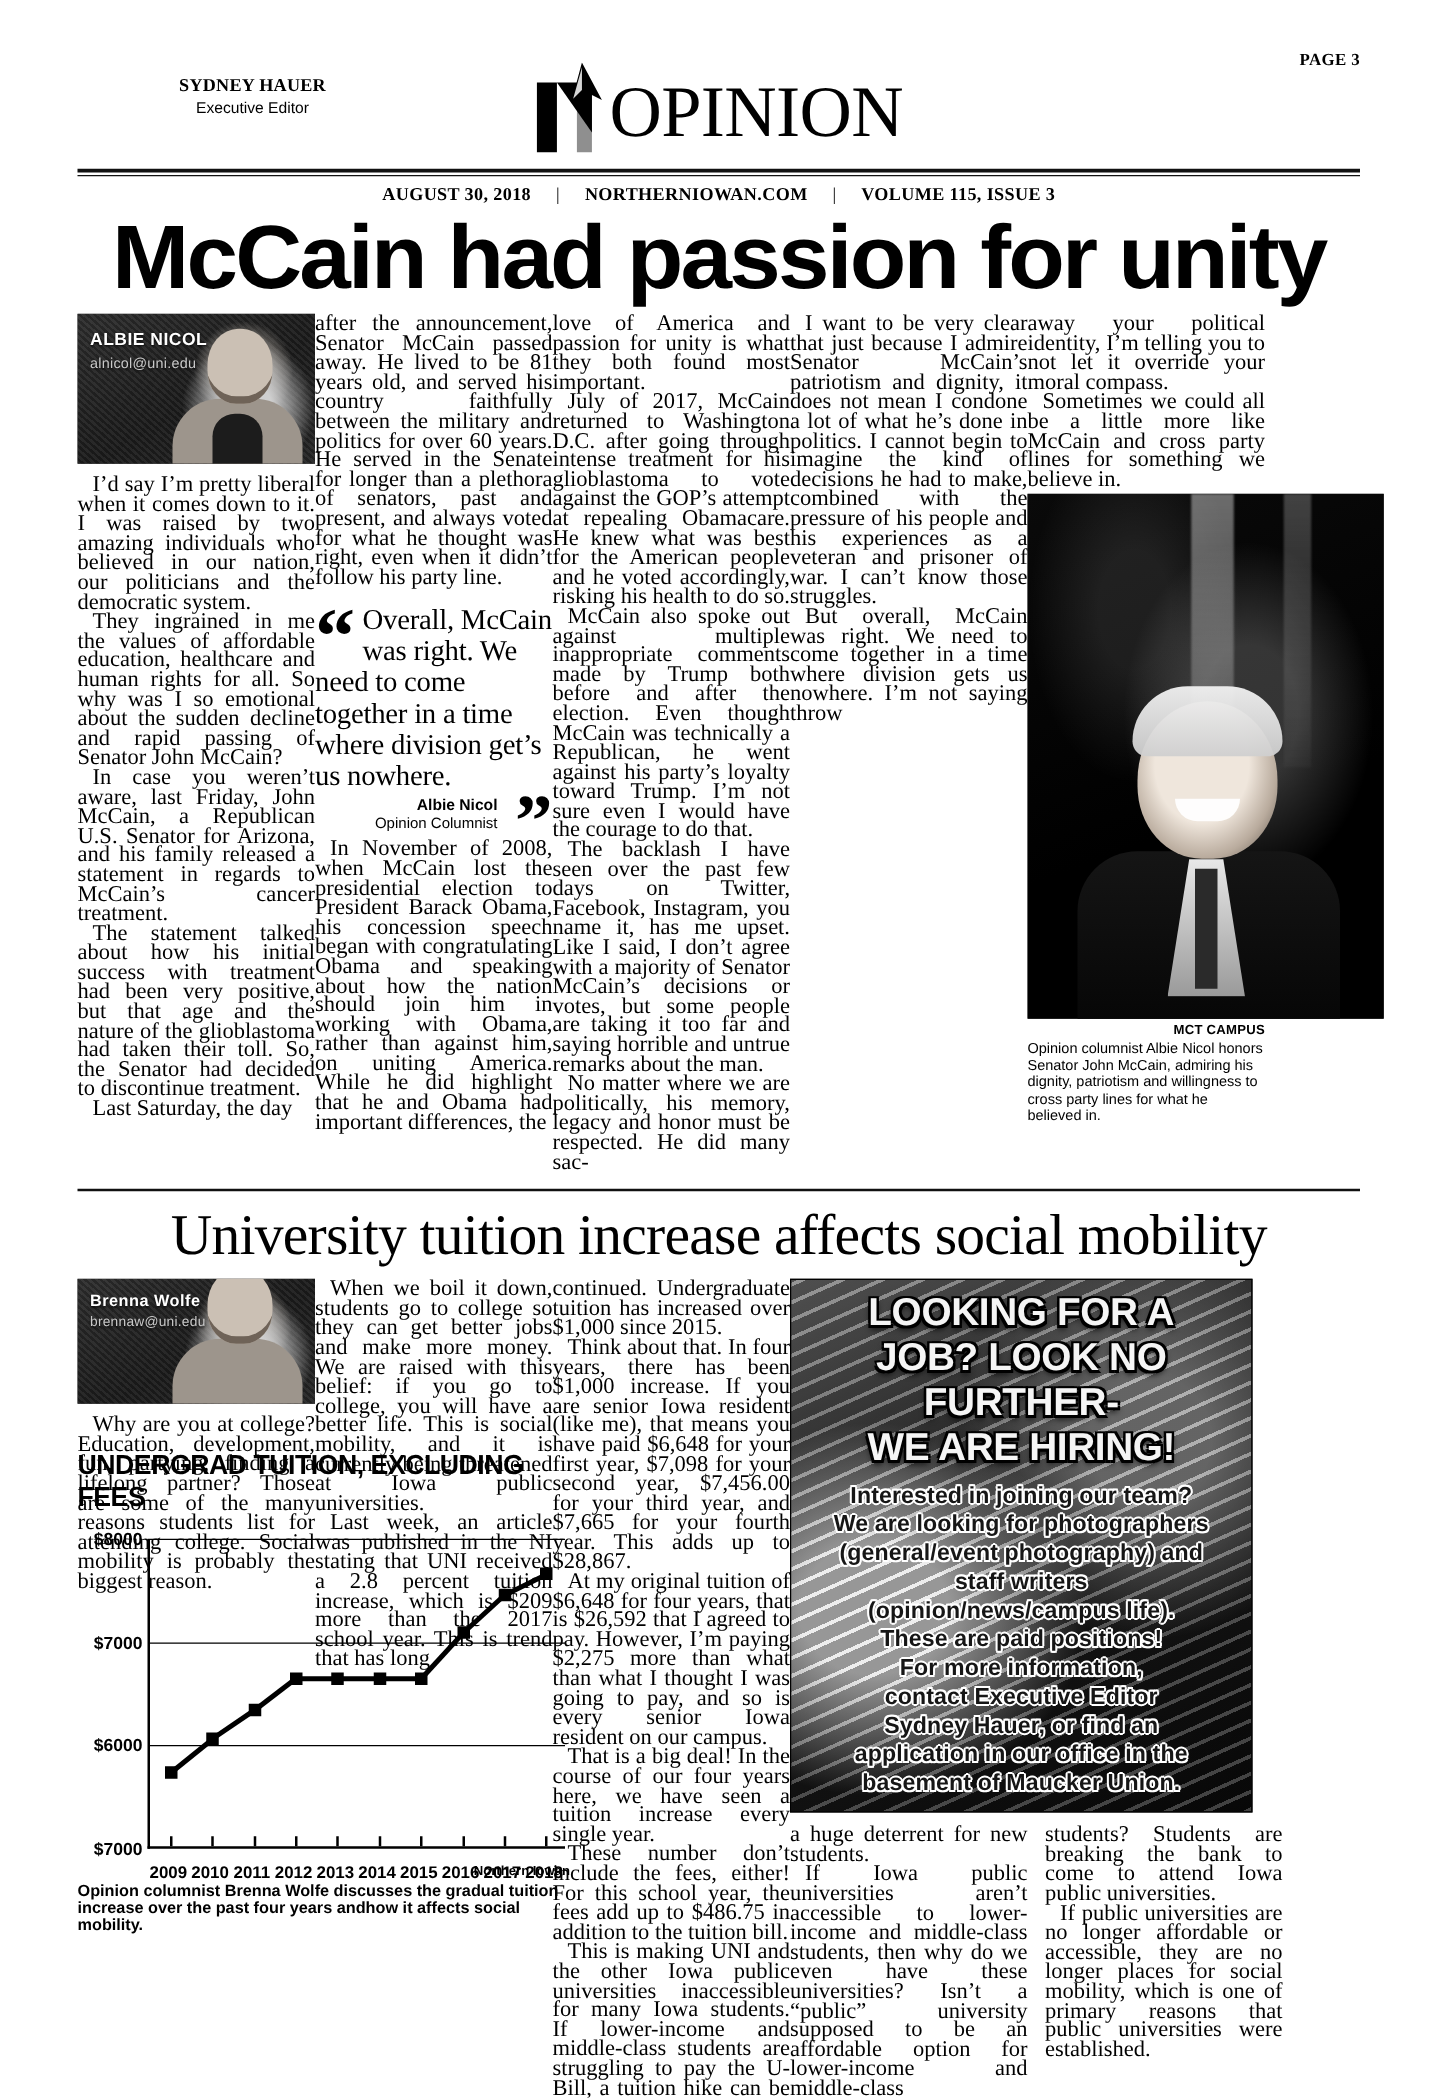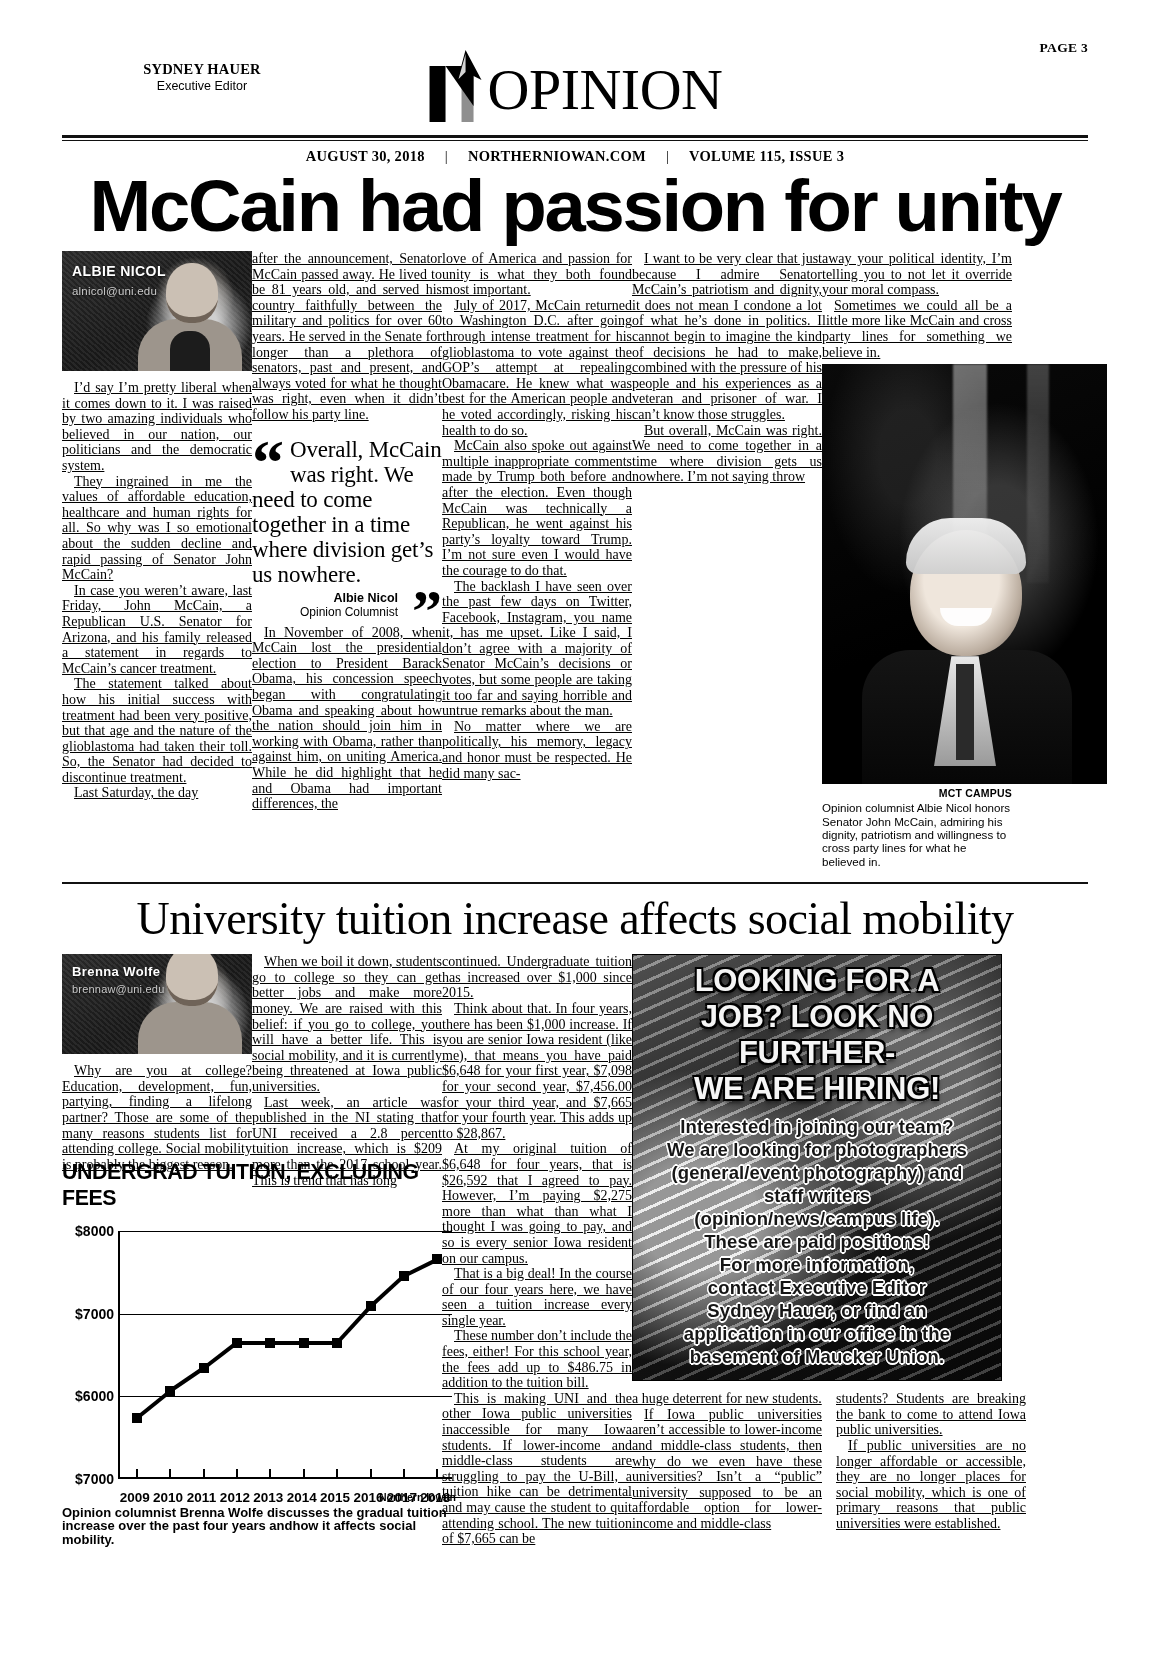--- a/index.html
+++ b/index.html
@@ -44,26 +44,25 @@
   .headline-2 {
     font-family:"Liberation Serif", serif; font-weight:normal;
     font-size:46px; line-height:1; text-align:center;
     letter-spacing:-.6px; margin:12px 0 12px;
   }
 
   
   .cols { display:flex; }
   .col { width:190px; }
   .col p {
-    margin:0; font-size:14px; line-height:15.6px;
+    margin:0; font-size:18px; line-height:15.6px;
     text-align:justify; text-justify:inter-word;
     hyphens:auto; -webkit-hyphens:auto;
     text-indent:12px;
     font-family:"Liberation Serif", serif;
-    text-decoration:underline;
   }
   .col p.noind { text-indent:0; }
 
   
   .mug { width:190px; height:120px; position:relative; overflow:hidden;
          background:#1a1a1a; margin-bottom:9px; }
   .mug.small { height:100px; }
   .mug-noise { position:absolute; inset:0;
     background:
       radial-gradient(circle at 72% 62%, #cfcfcf 0 12%, rgba(207,207,207,0) 34%),

